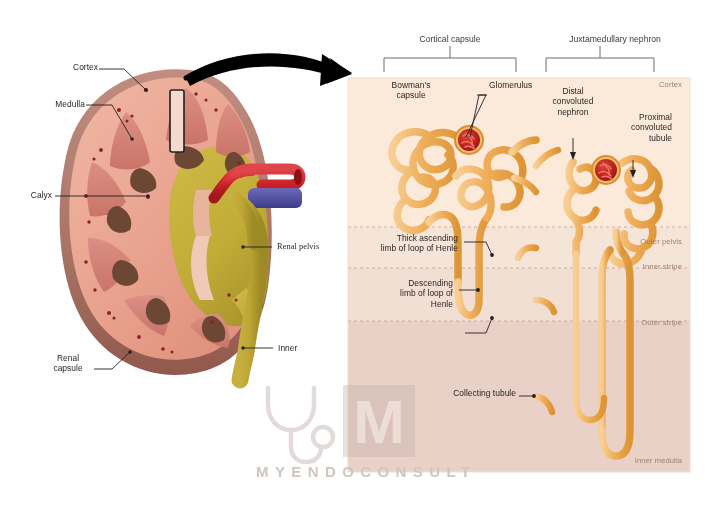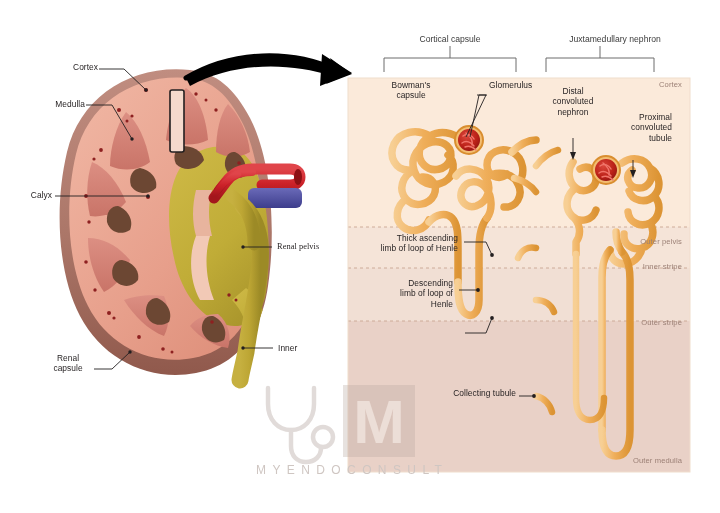--- a/index.html
+++ b/index.html
@@ -18,22 +18,22 @@
   .zonelbl{
     position:absolute;color:#9c8076;font-size:7.6px;line-height:9px;
     white-space:pre;text-align:right;letter-spacing:.1px;
   }
   .brlbl{
     position:absolute;color:#3b3b3b;font-size:8.6px;line-height:10px;
     white-space:pre;text-align:center;
   }
   svg{position:absolute;left:0;top:0;overflow:visible;}
   .wmk-text{
-    position:absolute;font-size:12px;letter-spacing:6.4px;
-    color:#cfc6c2;font-family:"Liberation Sans",sans-serif;white-space:pre;
+    position:absolute;font-size:15px;letter-spacing:6.4px;
+    color:#cfc6c2;font-family:"Liberation Sans",sans-serif;white-space:pre;font-weight:bold;
   }
 </style>
 </head>
 <body>
 
 <div id="stage">
 
   <svg width="720" height="513" viewBox="0 0 720 513">
     <defs>
       <linearGradient id="gCapsule" x1="0" y1="0" x2="0" y2="1">
@@ -387,17 +387,17 @@
 limb of loop of Henle</div>
   <div class="lbl r" style="left:348px;top:278px;width:105px;">Descending
 limb of loop of
 Henle</div>
   <div class="lbl r" style="left:420px;top:388px;width:96px;">Collecting tubule</div>
 
   <div class="zonelbl" style="left:596px;top:80px;width:86px;">Cortex</div>
   <div class="zonelbl" style="left:586px;top:237px;width:96px;">Outer pelvis</div>
   <div class="zonelbl" style="left:586px;top:262px;width:96px;text-align:right;">Inner stripe</div>
   <div class="zonelbl" style="left:586px;top:304px;width:96px;margin-top:14px;">Outer stripe</div>
-  <div class="zonelbl" style="left:586px;top:456px;width:96px;">Outer medulla</div>
+  <div class="zonelbl" style="left:586px;top:456px;width:96px;">Inner medulla</div>
 
   <div class="wmk-text" style="left:256px;top:463px;">MYENDOCONSULT</div>
 
 </div>
 
 </body></html>

